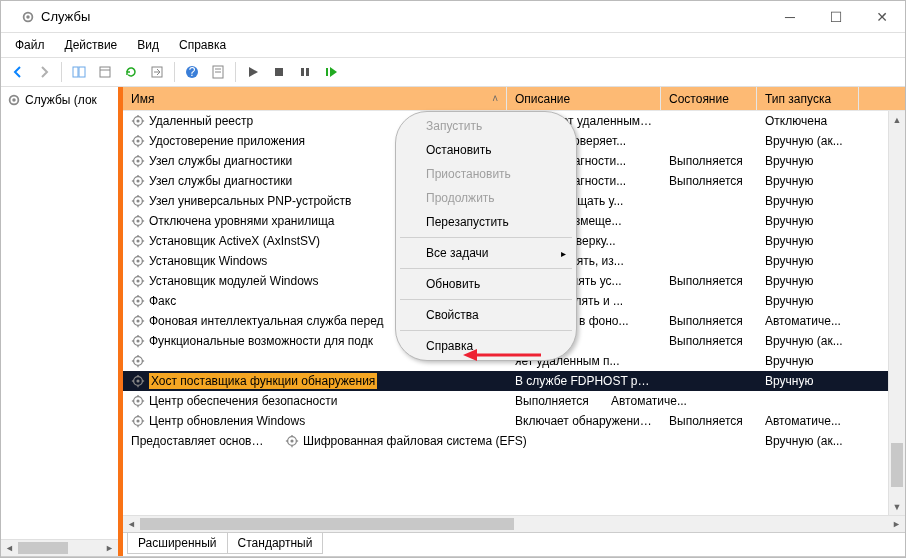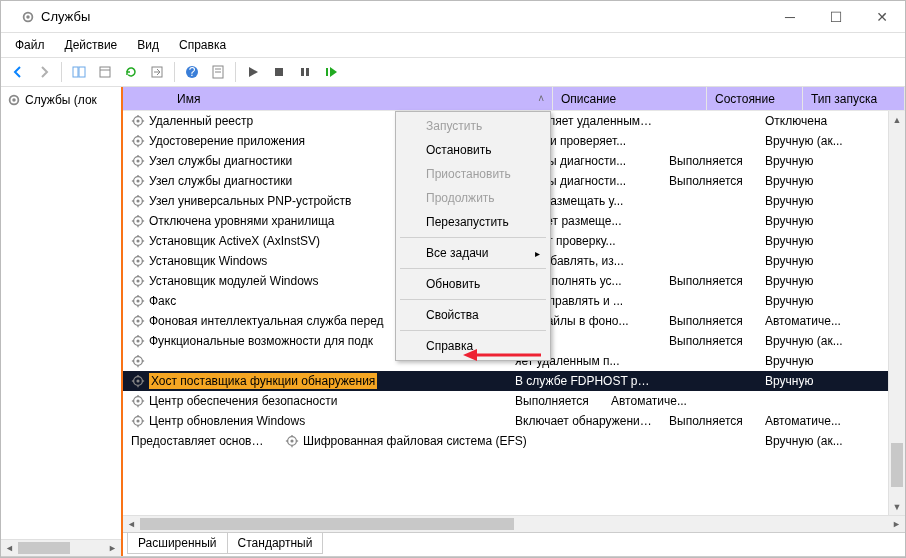--- a/index.html
+++ b/index.html
@@ -12,25 +12,25 @@
   .titlebar .win-controls div { width: 46px; height: 32px; display: flex; align-items: center; justify-content: center; color: #555; font-size: 14px; }
   
   .menubar { height: 24px; display: flex; align-items: center; padding: 0 6px; gap: 4px; }
   .menubar span { padding: 3px 8px; }
   
   .toolbar { height: 30px; border-top: 1px solid #e0e0e0; border-bottom: 1px solid #e0e0e0; display: flex; align-items: center; padding: 0 5px; gap: 2px; }
   .tool-sep { width: 1px; height: 20px; background: #d8d8d8; margin: 0 3px; }
   .tool-btn { width: 24px; height: 24px; display: flex; align-items: center; justify-content: center; }
   
   .content { flex: 1; display: flex; overflow: hidden; border-bottom: 1px solid #ccc; }
-  .side-panel { width: 122px; border-right: 2px solid #f97316; padding: 4px 0 0 2px; overflow: hidden; white-space: nowrap; }
+  .side-panel { width: 122px; border-right: 5px solid #f97316; padding: 4px 0 0 2px; overflow: hidden; white-space: nowrap; }
   .side-item { display: flex; align-items: center; gap: 4px; padding: 2px 4px; }
   .main-panel { flex: 1; display: flex; flex-direction: column; position: relative; }
   
-  .list-header { height: 24px; display: flex; border-bottom: 1px solid #e6e6e6; background: #c4b5fd; justify-content: flex-end; }
+  .list-header { height: 24px; display: flex; border-bottom: 1px solid #e6e6e6; background: #fdba74; }
   .list-header .col { display: flex; align-items: center; padding: 0 8px; border-right: 1px solid #e6e6e6; font-weight: 400; }
   .col-arrow { margin-left: auto; font-size: 10px; color: #666; }
   .col-name { width: 384px; }
   .col-desc { width: 154px; }
   .col-state { width: 96px; }
   .col-startup { width: 102px; }
   
   .list-body { flex: 1; overflow: hidden; position: relative; }
   .row { height: 20px; display: flex; align-items: center; white-space: nowrap; }
   .row.selected { background: #0f172a; color: #fff; }
@@ -523,21 +523,21 @@
         <div class="track">
             <div class="thumb" style="left:0;width:50%"></div>
           </div>
         <div class="arrow">►</div>
       </div>
       <div class="tabs-row">
         <div class="tab">Расширенный</div>
         <div class="tab active">Стандартный</div>
       </div>
 
-      <div class="context-menu" style="left:272px; top:24px; width:156px;">
+      <div class="context-menu" style="left:272px; top:24px; width:182px;border-radius:32px;">
         <div class="context-item disabled">Запустить</div>
         <div class="context-item">Остановить</div>
         <div class="context-item disabled">Приостановить</div>
         <div class="context-item disabled">Продолжить</div>
         <div class="context-item">Перезапустить</div>
         <div class="context-sep"></div>
         <div class="context-item">
             <span>Все задачи</span>
             <span class="submenu-arrow">▸</span>
           </div>

